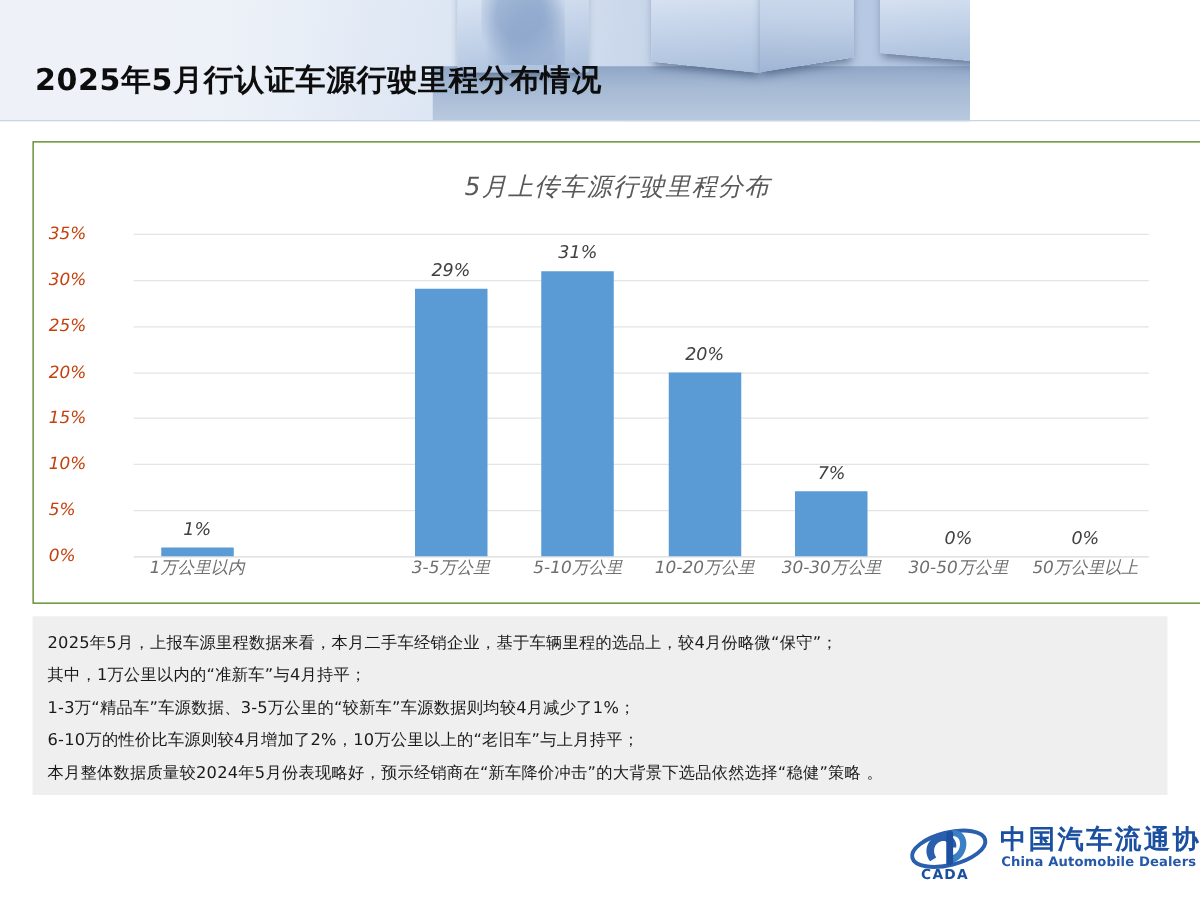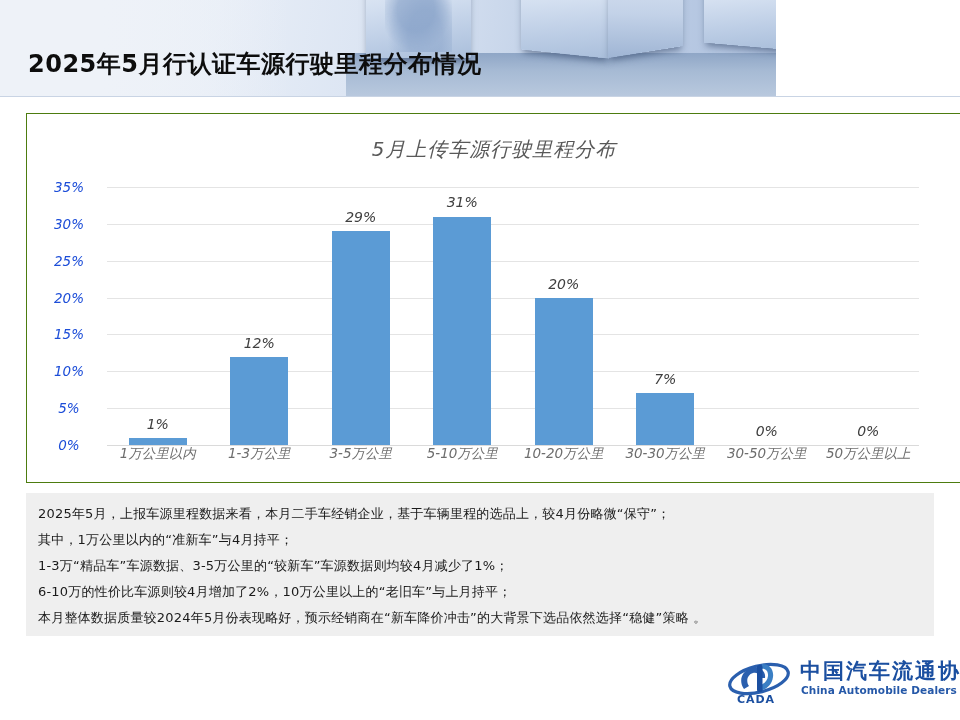--- a/index.html
+++ b/index.html
@@ -54,22 +54,22 @@
     background:#ffffff; border:1px solid #4d7c0f;font-style:italic;
   }
   .chart-title {
     position:absolute; left:0; top:22px; width:100%; text-align:center;
     font-size:20px; color:#595959; letter-spacing:1px;
   }
 
   .plot { position:absolute; left:0; top:0; width:908px; height:370px; }
 
   .ytick {
-    position:absolute; left:12px; width:60px; text-align:center;
-    font-size:13.5px; color:#1d4ed8;
+    position:absolute; left:12px; width:60px; text-align:left;
+    font-size:13.5px; color:#c2410c;
     transform:translateY(-50%);
   }
   .gridline { position:absolute; left:80px; width:812px; height:1px; background:#e4e4e4; }
   .gridline.zero { background:#dadada; }
 
   .bars { position:absolute; left:80px; top:0; width:812px; height:370px; }
   .colslot { position:absolute; top:0; height:370px; }
   .bar {
     position:absolute; bottom:39px; left:50%; transform:translateX(-50%);
     width:58px; background:#5b9bd5;
@@ -145,25 +145,20 @@
         <div class="ytick" style="top: 146.714px;">25%</div>
         <div class="ytick" style="top: 109.857px;">30%</div>
         <div class="ytick" style="top: 73px;">35%</div>
       </div>
     <div class="bars" id="bars">
         <div class="colslot" style="left: 0px; width: 101.5px;">
           <div class="bar" style="height: 7.37143px; background: rgb(91, 155, 213);"></div>
           <div class="barlabel" style="top: 301.629px;">1%</div>
           <div class="xlabel">1万公里以内</div>
         </div>
-        <div class="colslot" style="left: 101.5px; width: 101.5px;">
-          <div class="bar" style="height: 88.4571px; background: rgb(91, 155, 213);"></div>
-          <div class="barlabel" style="top: 220.543px;">12%</div>
-          <div class="xlabel">1-3万公里</div>
-        </div>
         <div class="colslot" style="left: 203px; width: 101.5px;">
           <div class="bar" style="height: 213.771px; background: rgb(91, 155, 213);"></div>
           <div class="barlabel" style="top: 95.2286px;">29%</div>
           <div class="xlabel">3-5万公里</div>
         </div>
         <div class="colslot" style="left: 304.5px; width: 101.5px;">
           <div class="bar" style="height: 228.514px; background: rgb(91, 155, 213);"></div>
           <div class="barlabel" style="top: 80.4857px;">31%</div>
           <div class="xlabel">5-10万公里</div>
         </div>

